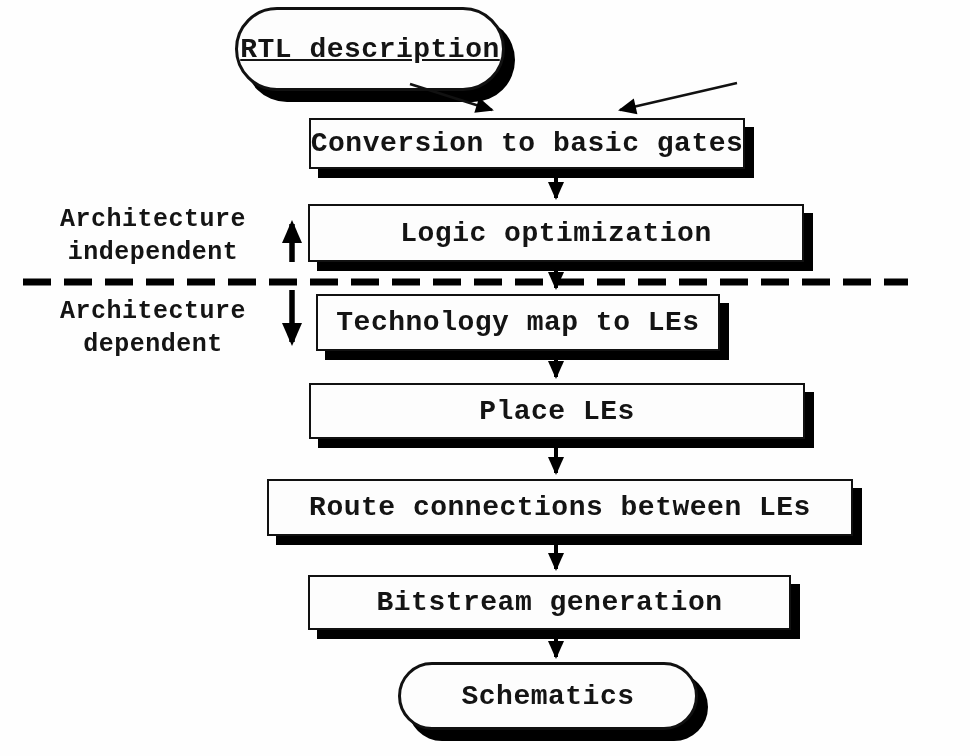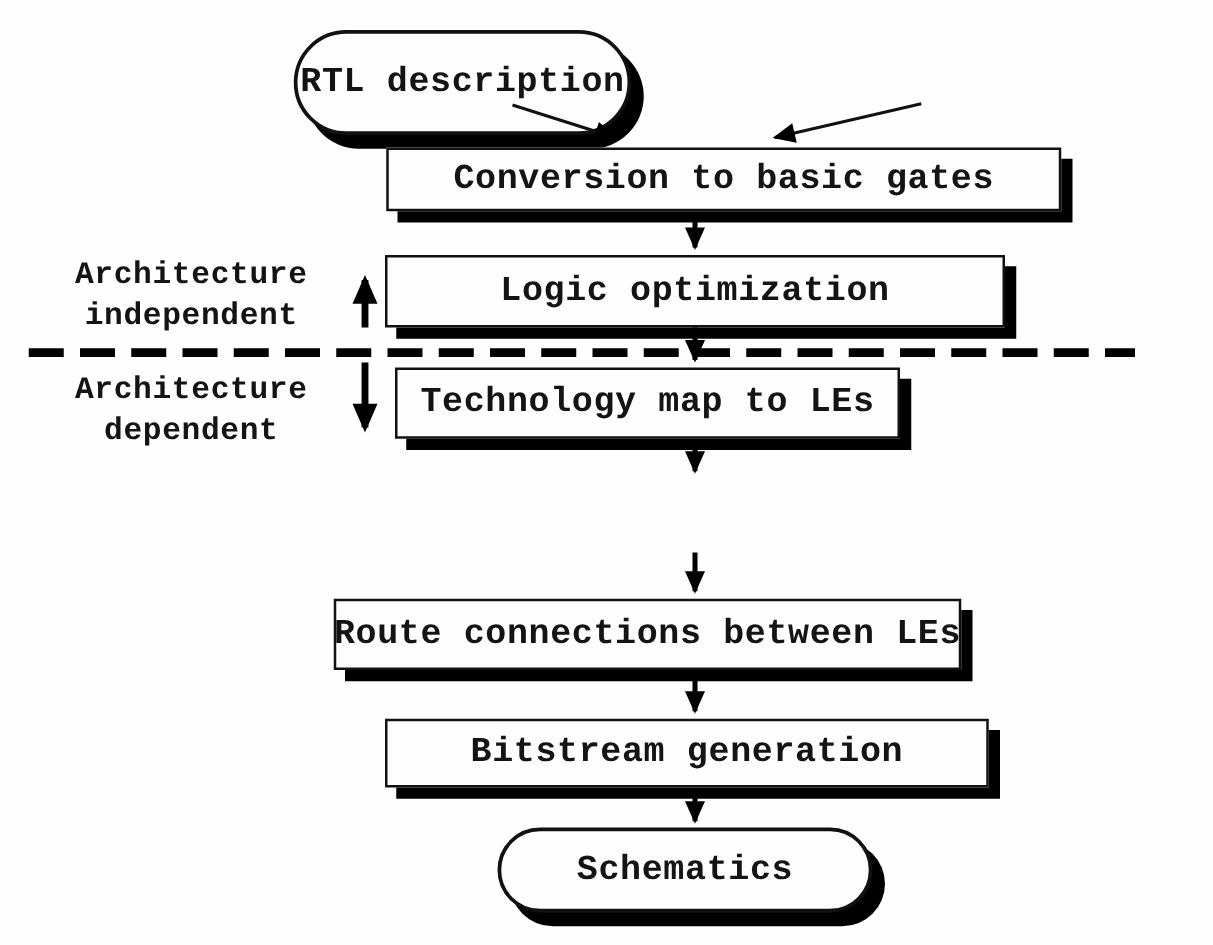--- a/index.html
+++ b/index.html
@@ -83,34 +83,37 @@
     <line x1="556" y1="262" x2="556" y2="288" stroke="#000000" stroke-width="4" marker-end="url(#head)"></line>
     <line x1="556" y1="354" x2="556" y2="377" stroke="#000000" stroke-width="4" marker-end="url(#head)"></line>
     <line x1="556" y1="442" x2="556" y2="473" stroke="#000000" stroke-width="4" marker-end="url(#head)"></line>
     <line x1="556" y1="539" x2="556" y2="569" stroke="#000000" stroke-width="4" marker-end="url(#head)"></line>
     <line x1="556" y1="633" x2="556" y2="657" stroke="#000000" stroke-width="4" marker-end="url(#head)"></line>
 
     <line x1="292" y1="262" x2="292" y2="224" stroke="#000000" stroke-width="5.5" marker-end="url(#headBig)"></line>
     <line x1="292" y1="290" x2="292" y2="342" stroke="#000000" stroke-width="5.5" marker-end="url(#headBig)"></line>
   </svg>
 
-  <div class="node stadium" style="left:235px; top:24px; width:270px; height:84px;">
+  <div class="node stadium" style="left:235px; top:7px; width:270px; height:84px;text-decoration:underline;">
     <span>RTL description</span>
   </div>
 
-  <div class="node rect" style="left:309px; top:118px; width:540px; height:51px;">
+  <div class="node rect" style="left:309px; top:118px; width:436px; height:51px;">
     <span>Conversion to basic gates</span>
   </div>
   <div class="node rect" style="left:308px; top:204px; width:496px; height:58px;">
     <span>Logic optimization</span>
   </div>
   <div class="node rect" style="left:316px; top:294px; width:404px; height:57px;">
     <span>Technology map to LEs</span>
   </div>
-  <div class="node rect" style="left:267px; top:479px; width:502px; height:57px;">
+  <div class="node rect" style="left:309px; top:383px; width:496px; height:56px;">
+    <span>Place LEs</span>
+  </div>
+  <div class="node rect" style="left:267px; top:479px; width:586px; height:57px;">
     <span>Route connections between LEs</span>
   </div>
   <div class="node rect" style="left:308px; top:575px; width:483px; height:55px;">
     <span>Bitstream generation</span>
   </div>
 
   <div class="node stadium" style="left:398px; top:662px; width:300px; height:68px;">
     <span>Schematics</span>
   </div>
 

